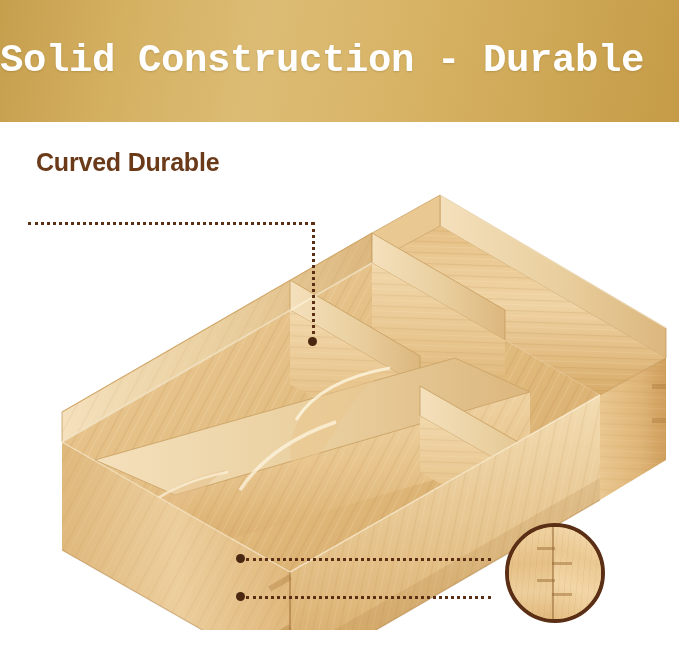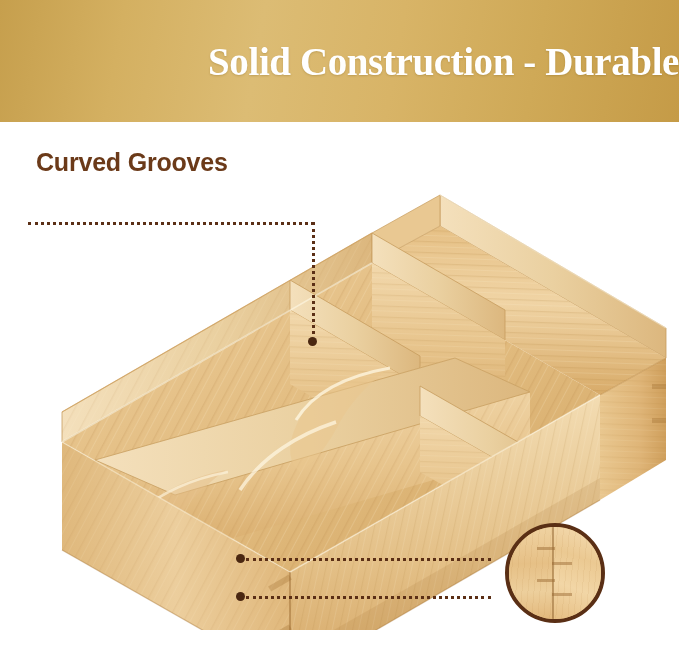--- a/index.html
+++ b/index.html
@@ -30,23 +30,23 @@
         #dcbc74 38%,
         #d8b467 58%,
         #cfa957 78%,
         #c59b47 100%);
   }
   #banner-title {
     position: absolute;
     left: 0; right: 0;
     top: 50%;
     transform: translateY(-50%);
-    text-align: right;
+    text-align: left;
     color: #ffffff;
-    font-family: Liberation Serif, serif;
+    font-family: Liberation Mono, monospace;
     font-weight: bold;
     font-size: 39px;
     letter-spacing: -0.4px;
     white-space: nowrap;
     text-shadow: 0 1px 2px rgba(120,90,25,0.28);
   }
 
   
   .anno-strong {
     position: absolute;
@@ -312,21 +312,21 @@
       <path d="M 62,252 L 372,73" fill="none" stroke="rgba(212,164,96,0.55)" stroke-width="1.2"></path>
       <path d="M 440,35 L 666,168" fill="none" stroke="rgba(255,250,232,0.55)" stroke-width="1.4"></path>
       <path d="M 600,235 L 666,198" fill="none" stroke="rgba(190,140,70,0.5)" stroke-width="1.2"></path>
       <path d="M 290,412 L 600,235" fill="none" stroke="rgba(255,250,232,0.5)" stroke-width="1.5"></path>
       <path d="M 62,282 L 290,412" fill="none" stroke="rgba(255,250,232,0.45)" stroke-width="1.4"></path>
       <path d="M 62,390 L 290,520" fill="none" stroke="rgba(168,118,52,0.45)" stroke-width="1.2"></path>
       <path d="M 290,520 L 600,340" fill="none" stroke="rgba(168,118,52,0.45)" stroke-width="1.2"></path>
     </svg>
   </div>
 
-  <div class="anno-strong" id="lbl-curved-grooves">Curved Grooves</div>
+  <div class="anno-strong" id="lbl-curved-grooves">Curved Durable</div>
 
   <div class="dot-h" id="leader1-h"></div>
   <div class="dot-v" id="leader1-v"></div>
   <div class="dot-node" id="leader1-node"></div>
 
   <div class="dot-node" id="leader2-node"></div>
   <div class="dot-h" id="leader2-h"></div>
 
   <div class="dot-node" id="leader3-node"></div>
   <div class="dot-h" id="leader3-h"></div>

